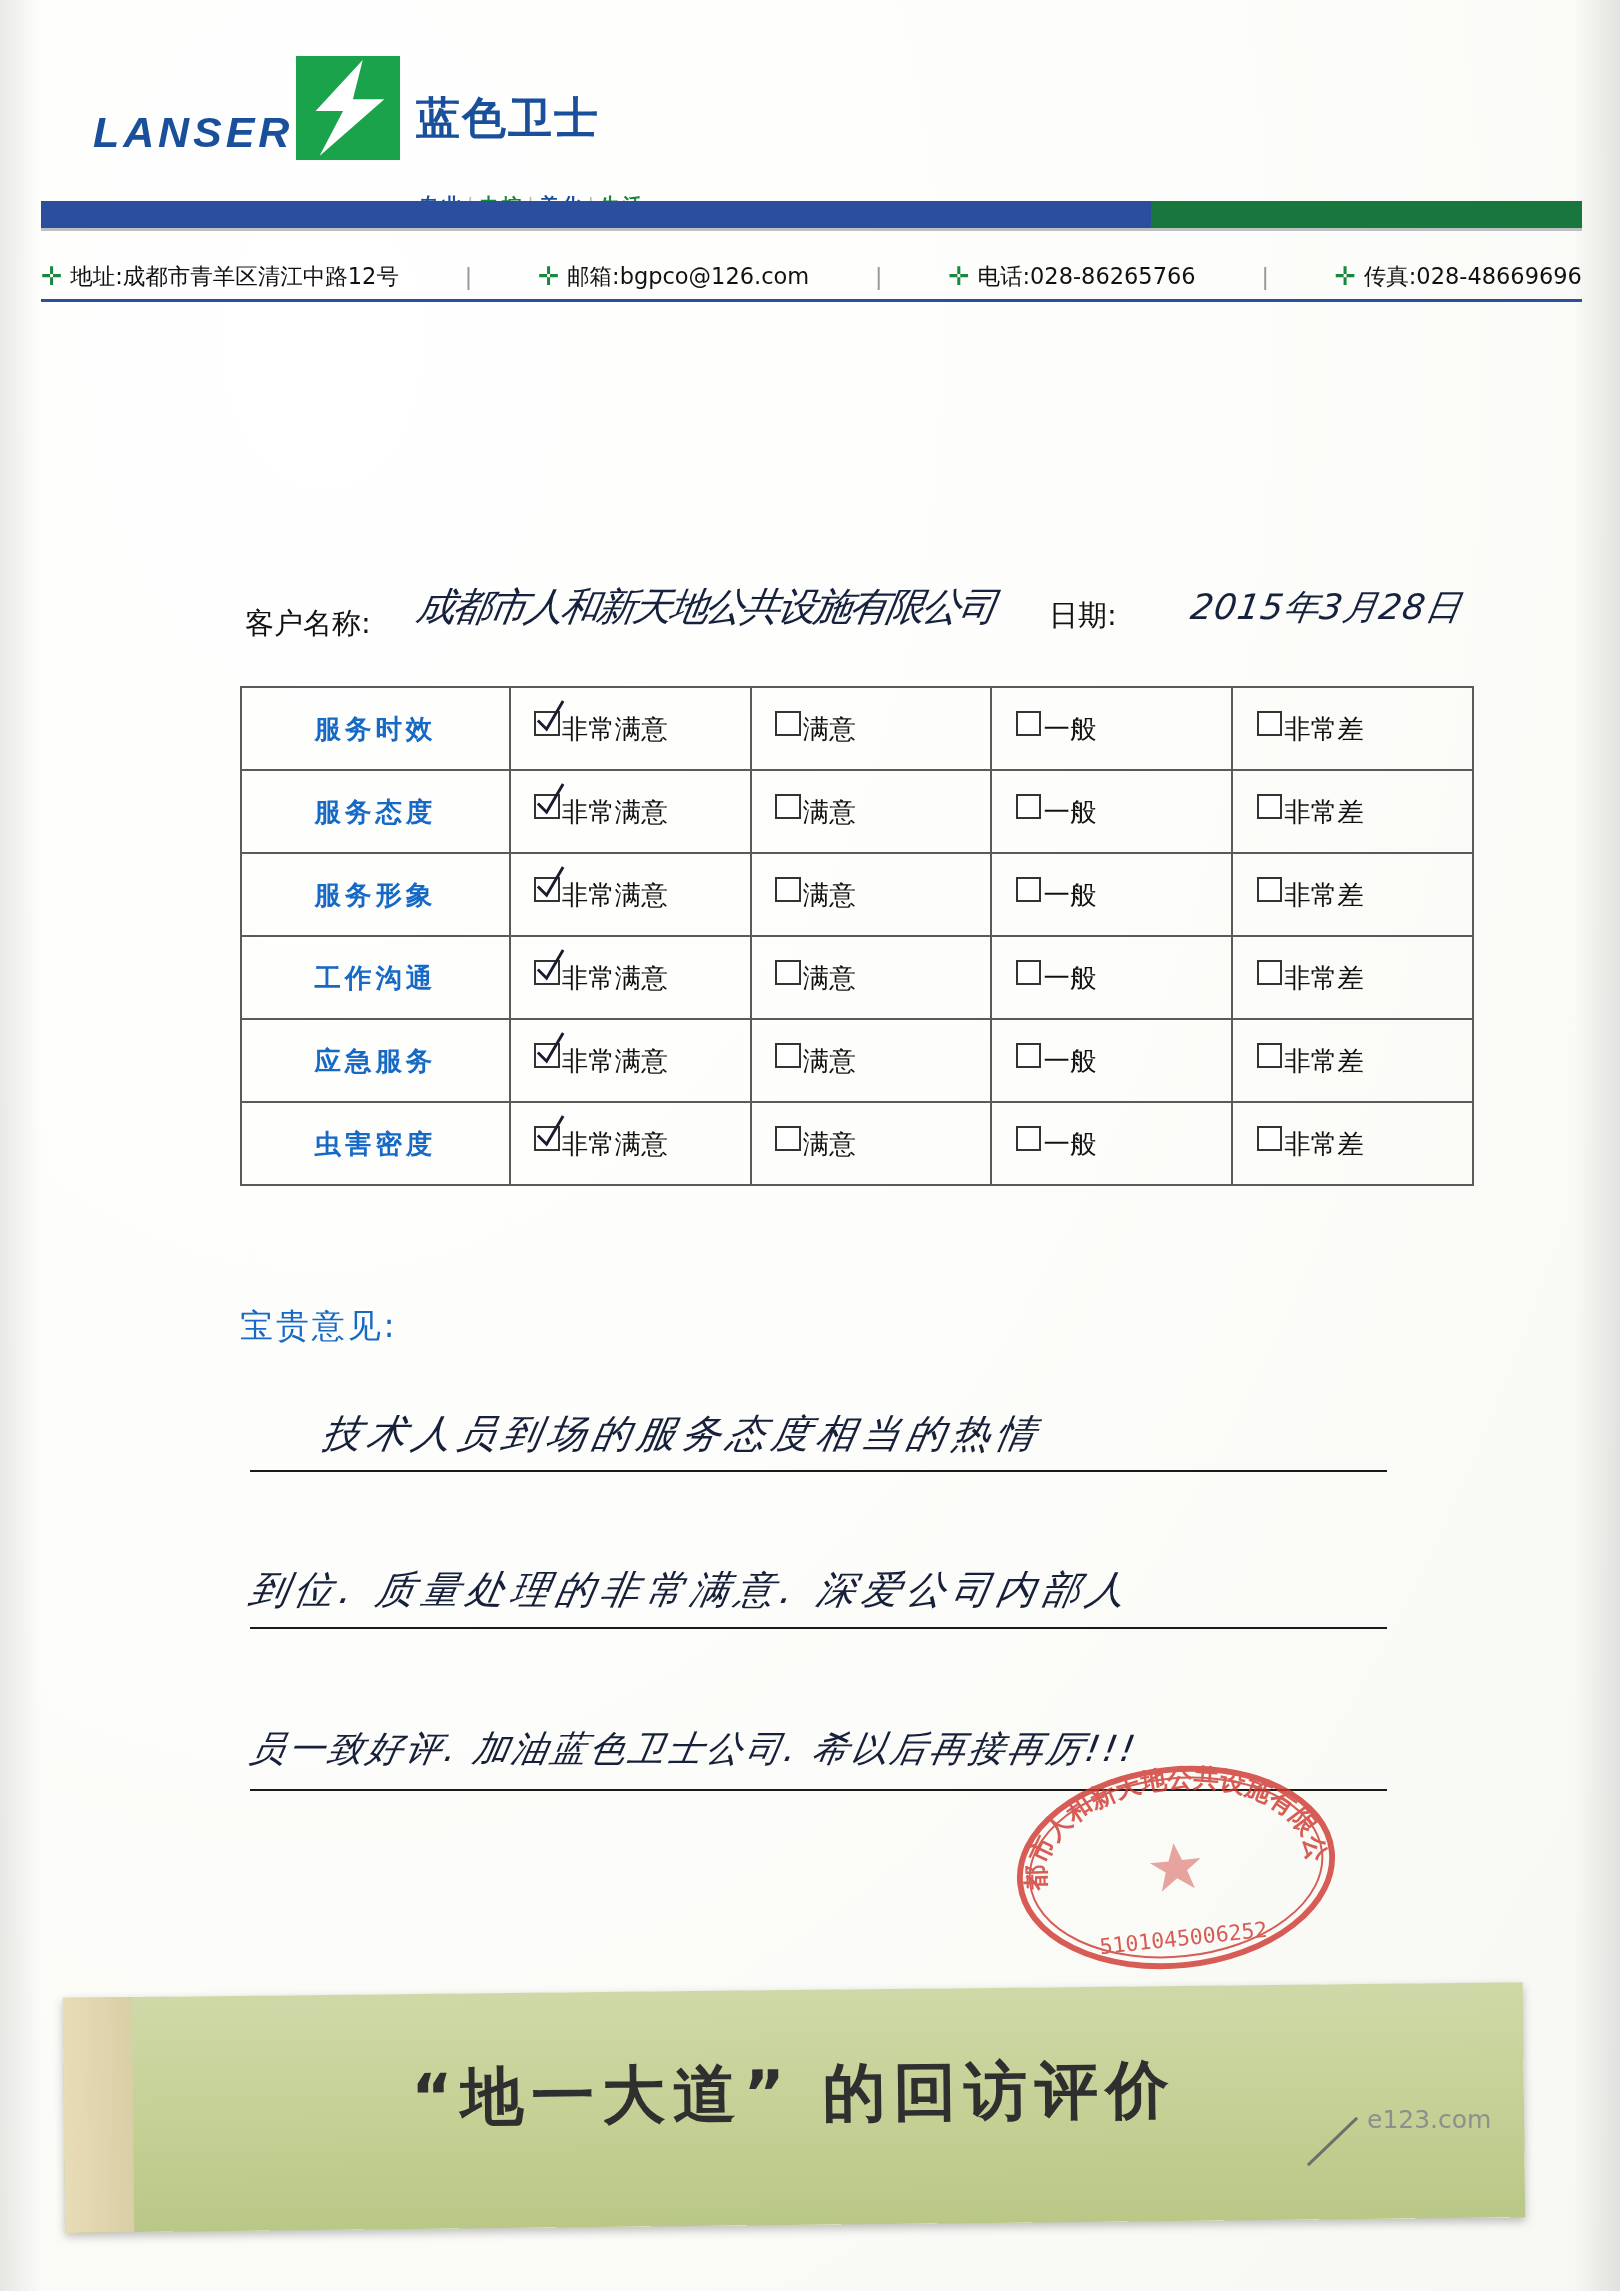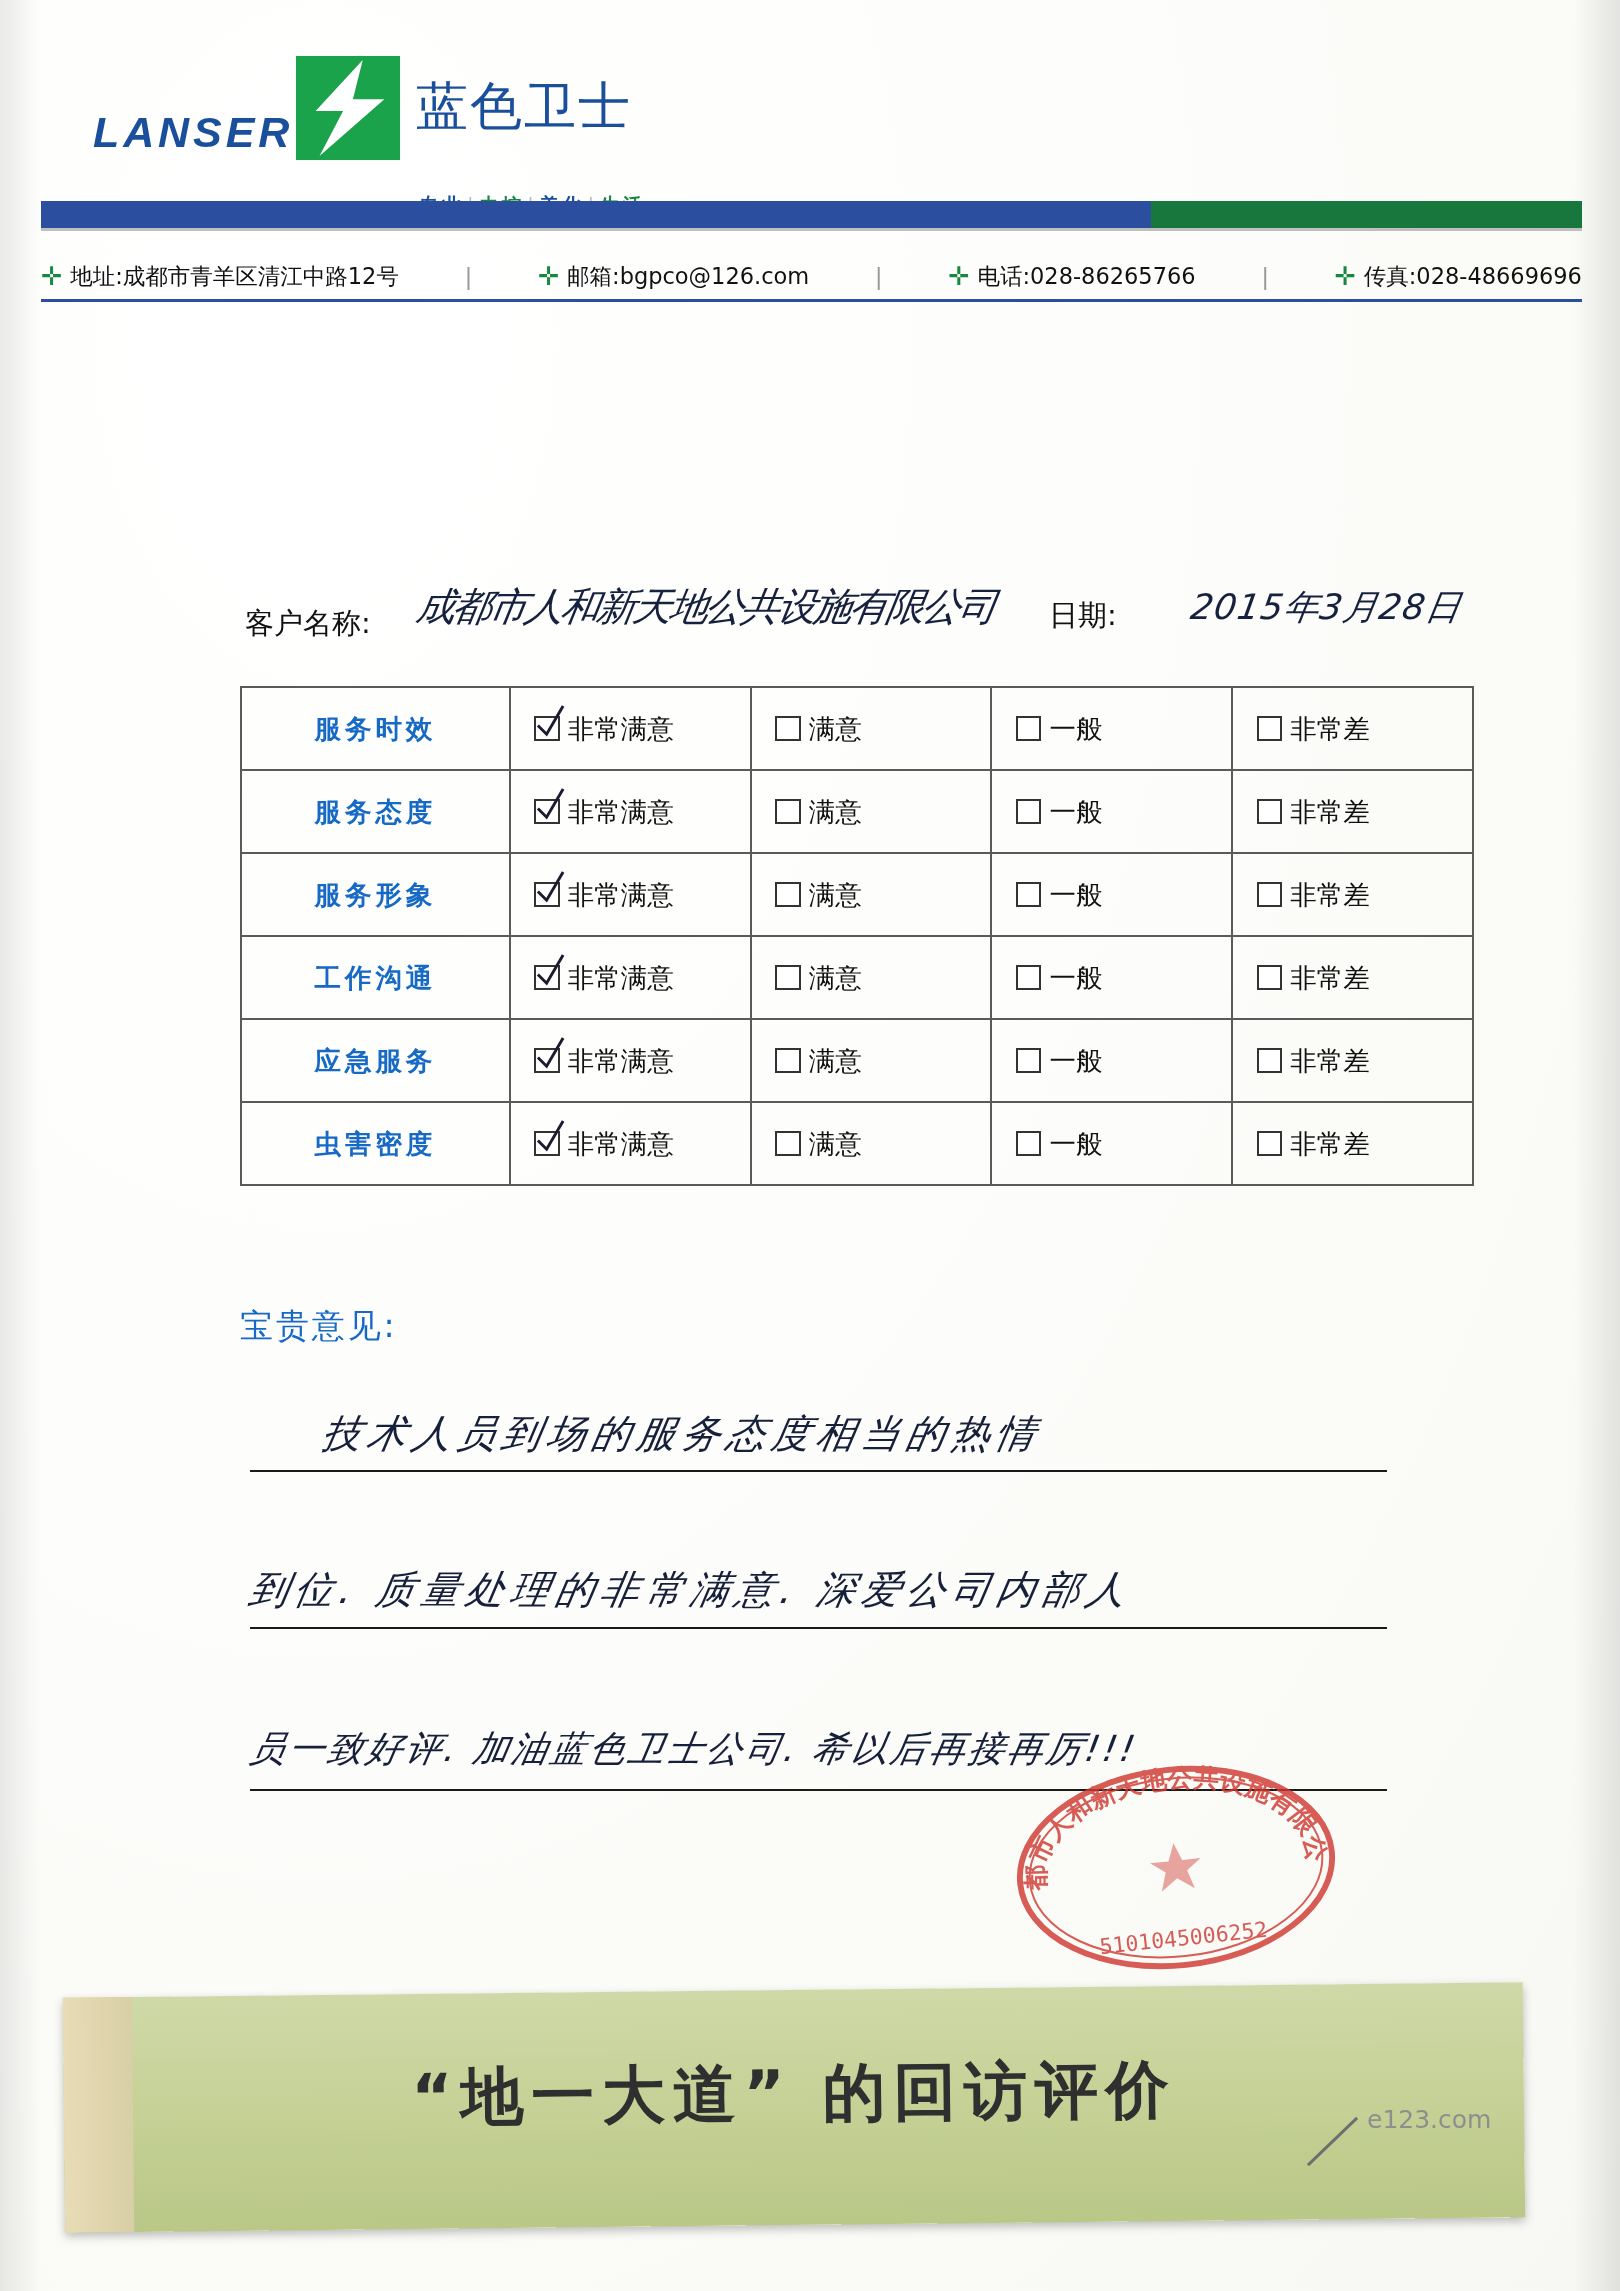--- a/index.html
+++ b/index.html
@@ -23,23 +23,23 @@
     position:absolute;left:0;top:54px;
     font-family:"Liberation Sans", sans-serif;
     font-weight:bold;font-style:italic;
     font-size:43px;letter-spacing:3.9px;
     color:#1a4f9c;
   }
   .bolt{
     position:absolute;left:201px;top:0px;width:108px;height:108px;
   }
   .cn-brand{
-    position:absolute;left:323px;top:18px;
-    font-family:"DejaVu Sans", sans-serif;
-    font-weight:normal;font-size:52px;color:#1a4f9c;letter-spacing:2px;
+    position:absolute;left:323px;top:35px;
+    font-family:"DejaVu Sans", sans-serif;
+    font-weight:bold;font-size:44px;color:#1a4f9c;letter-spacing:2px;
   }
   .cn-slogan{
     position:absolute;left:326px;top:90px;
     font-family:"DejaVu Sans", sans-serif;
     font-size:19.6px;letter-spacing:2.9px;color:#1a4f9c;font-weight:bold;margin-top:48px;
   }
   .cn-slogan span.g{color:#19883a;}
   .cn-slogan span.sep{color:#b9b9b9;font-weight:normal;padding:0 2.9px;}
 
   .band{
@@ -104,21 +104,21 @@
     height:81px;
     font-family:"DejaVu Sans", sans-serif;
     font-size:26.5px;
     color:#111;
     padding:0 5.9px;
   }
   .tbl td.cat{
     width:255px;text-align:center;color:#1669c4;font-weight:bold;letter-spacing:3.9px;
   }
   .tbl td.opt{width:227px;}
-  .opt-inner{display:flex;align-items:center;gap:8px;padding-left:17.6px;position:relative;}
+  .opt-inner{display:flex;gap:2px;padding-left:17.6px;position:relative;}
   .box{
     display:inline-block;width:21.6px;height:21.6px;border:2px solid #333;
     flex:0 0 auto;background:#fff;position:relative;
   }
   .tick{
     position:absolute;left:-2px;top:-13.7px;width:33px;height:39px;
     pointer-events:none;
   }
 
   

